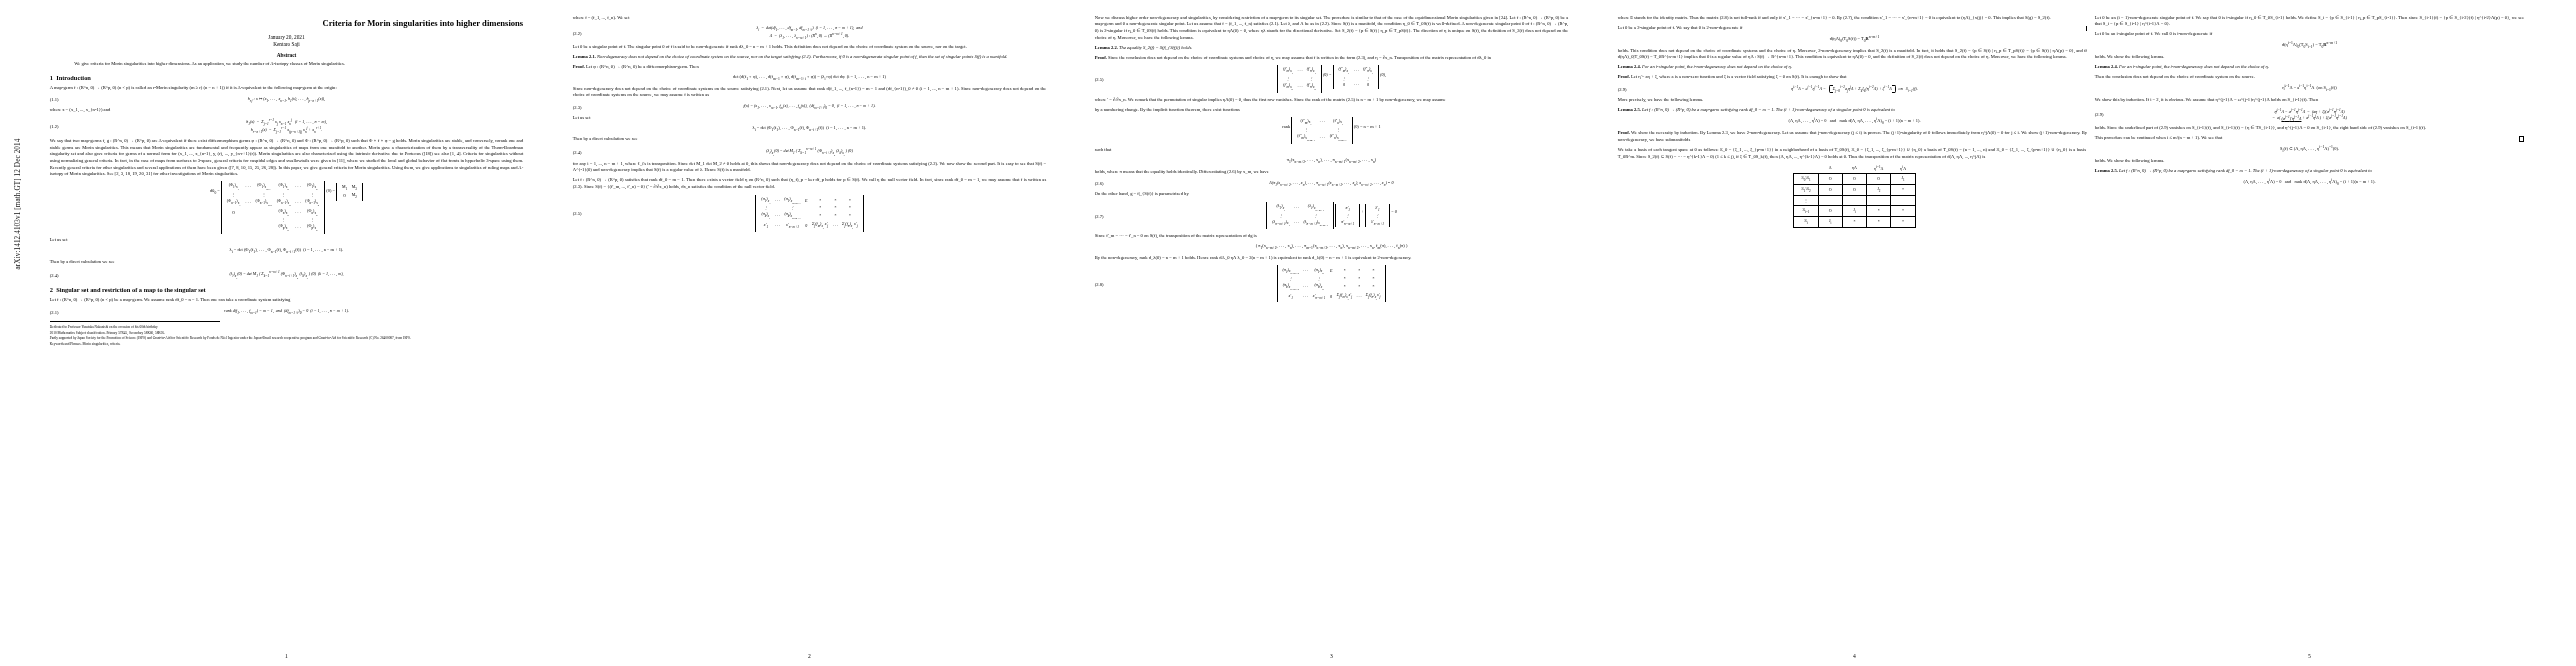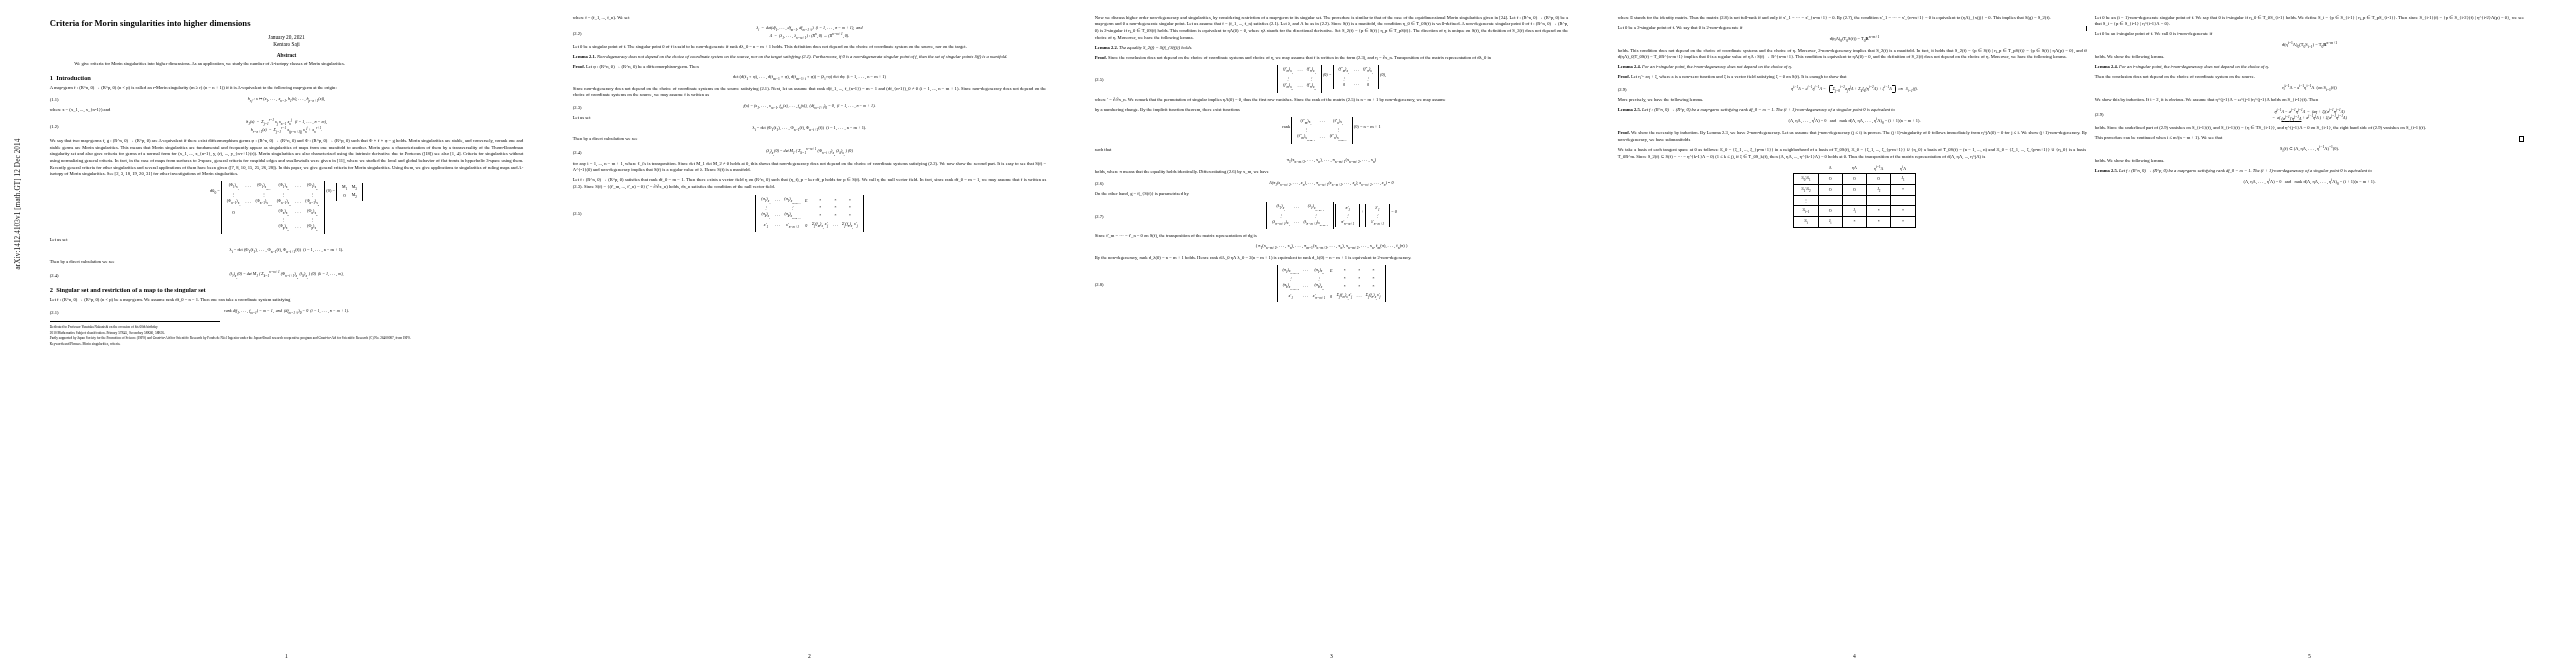--- a/index.html
+++ b/index.html
@@ -19,21 +19,21 @@
   .page .body{position:absolute;left:0;right:0;top:14.5px;bottom:22px;padding:0 7.8px;}
   .pagenum{position:absolute;bottom:7.8px;left:0;right:0;text-align:center;font-size:5.6px;}
 
   .p1{left:42px;width:489px;}
   .p2{left:565px;width:489px;}
   .p3{left:1087px;width:489px;}
   .p4{left:1610px;width:489px;}
   .p5{left:2087px;width:445px;}
 
   
-  .title{font-size:8.6px;font-weight:bold;text-align:left;line-height:1.35;margin:3.3px 0 4.4px;}
+  .title{font-size:8.6px;font-weight:bold;text-align:right;line-height:1.35;margin:3.3px 0 4.4px;}
   .date{font-size:5.3px;text-align:center;margin:1.1px 0;}
   .author{font-size:5.3px;text-align:center;margin:0.6px 0 5.6px;}
   .abs-h{font-size:5.3px;font-weight:bold;text-align:center;margin:5.6px 0 2.2px;}
   .abs{font-size:4.6px;line-height:1.42;text-align:justify;margin:0 24.5px 6.7px;}
   h2.sec{font-size:6.4px;font-weight:bold;margin:6.7px 0 3.9px;}
   p.t{font-size:4.6px;line-height:1.46;text-align:justify;margin:0 0 3.3px;text-indent:6.1px;}
   p.t.ni{text-indent:0;}
   .eq{display:flex;align-items:center;justify-content:center;margin:3.9px 0;font-size:4.6px;position:relative;min-height:7.8px;}
   .eq .num{position:absolute;left:0;top:50%;transform:translateY(-50%);font-size:4.6px;}
   .eq .bodytxt{max-width:86%;text-align:center;font-style:italic;}

